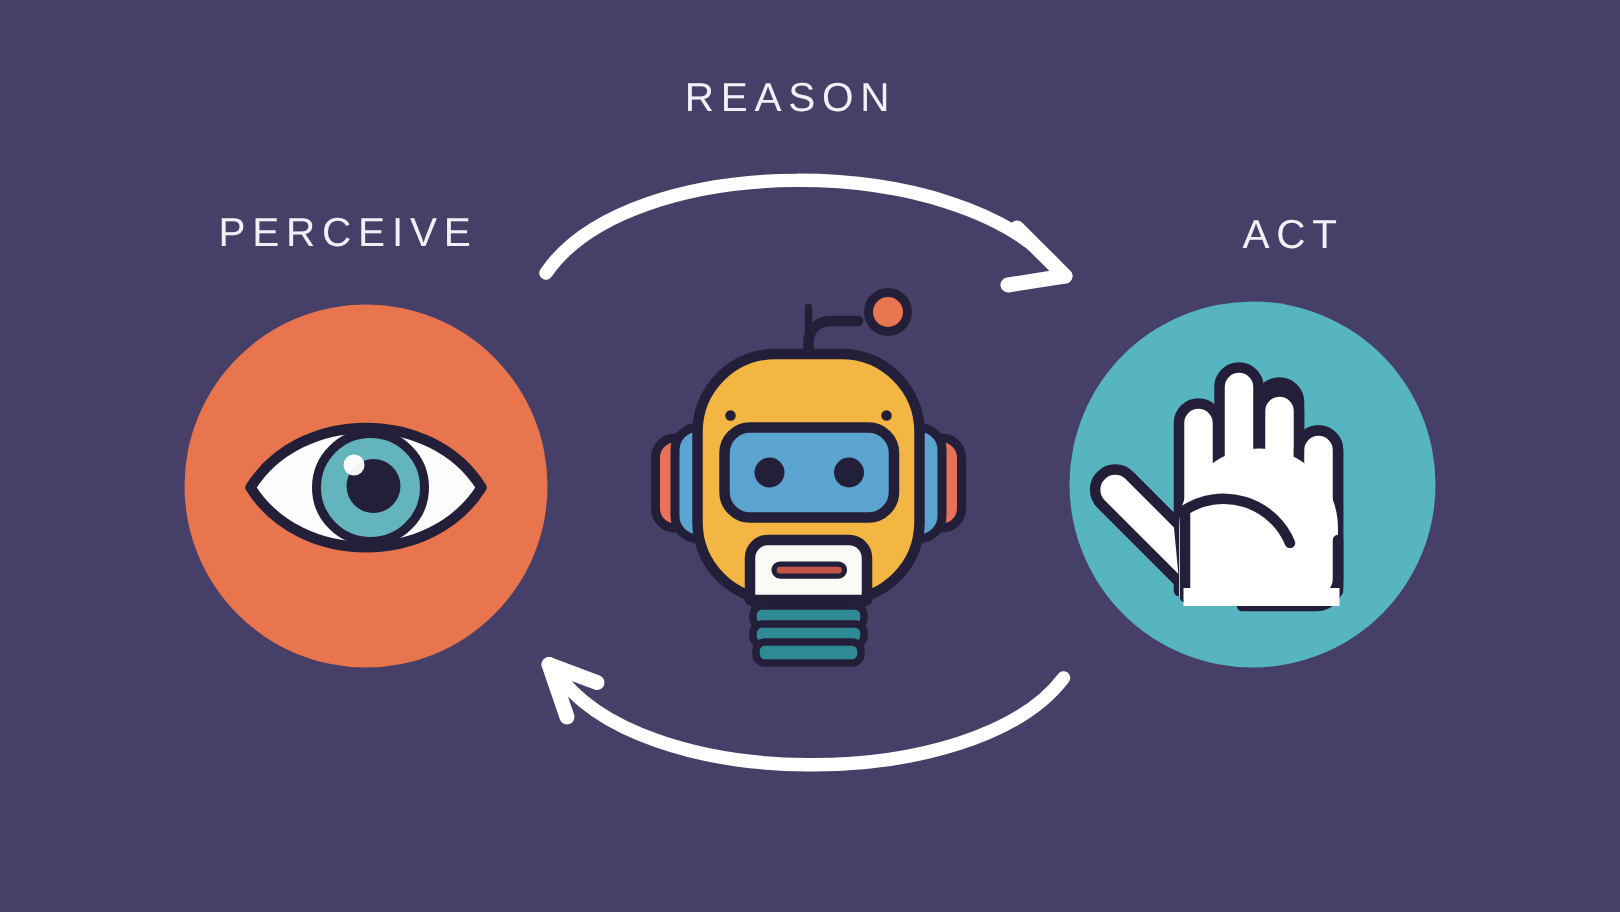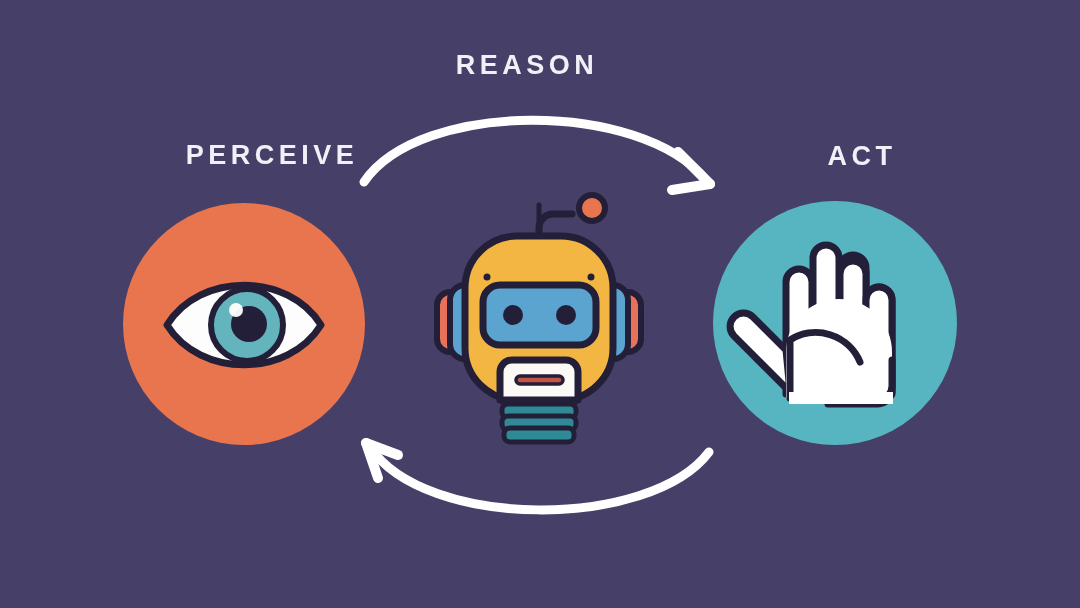--- a/index.html
+++ b/index.html
@@ -17,28 +17,28 @@
   #bg-layer {
     position: absolute;
     inset: 0;
     background: #463f68;
   }
   .node-label {
     position: absolute;
     color: #f2f0f7;
     font-size: 27px;
     letter-spacing: 4.5px;
-    font-weight: 700;
+    font-weight: 400;
     text-align: center;
     white-space: nowrap;
     transform: translateX(-50%);
     line-height: 1;
     user-select: none;
   }
-  #label-perceive { left: 232px; top: 142px; margin-left: 40px; }
+  #label-perceive { left: 232px; top: 142px; }
   #label-reason   { left: 527px; top: 52px; }
   #label-act      { left: 862px; top: 143px; }
 
   #svg-scene {
     position: absolute;
     left: 0; top: 0;
     width: 1080px;
     height: 608px;
   }
   .hit {

